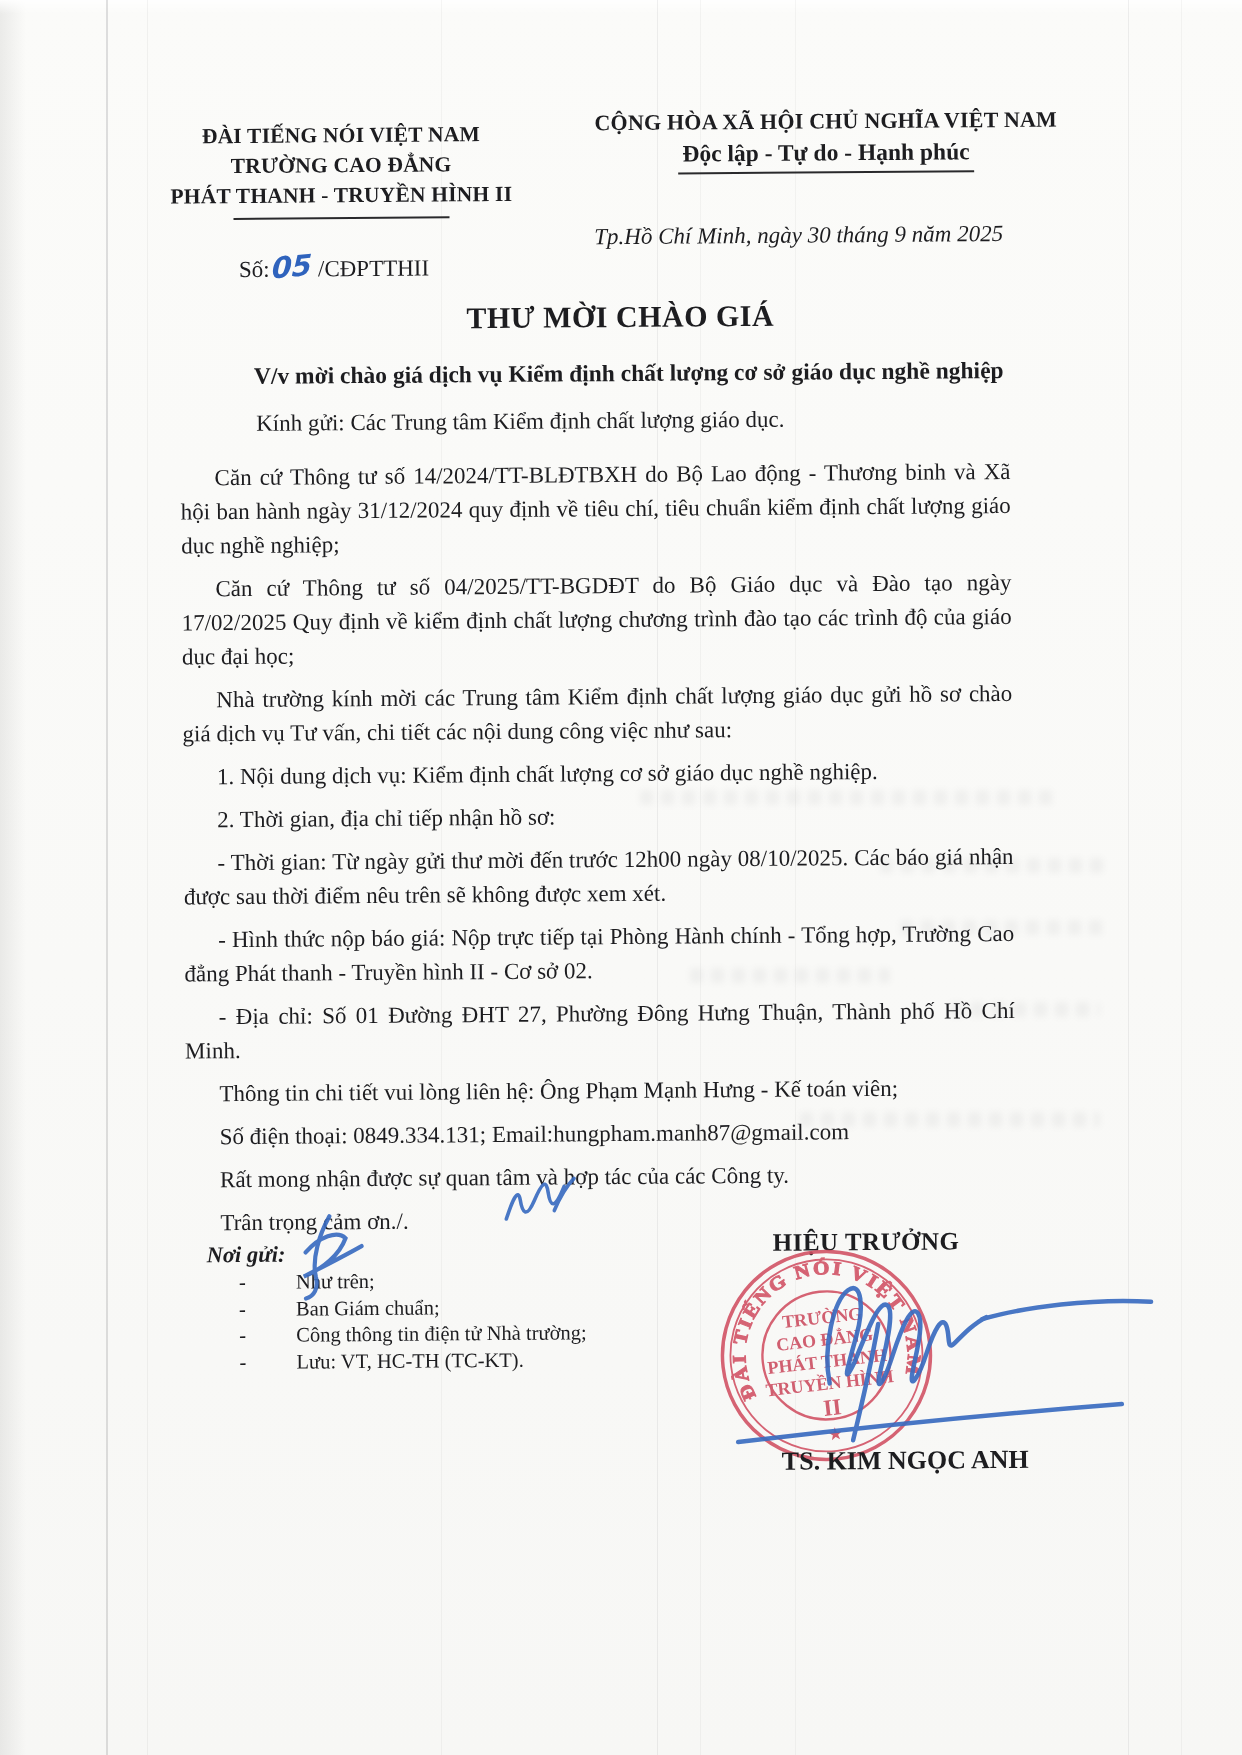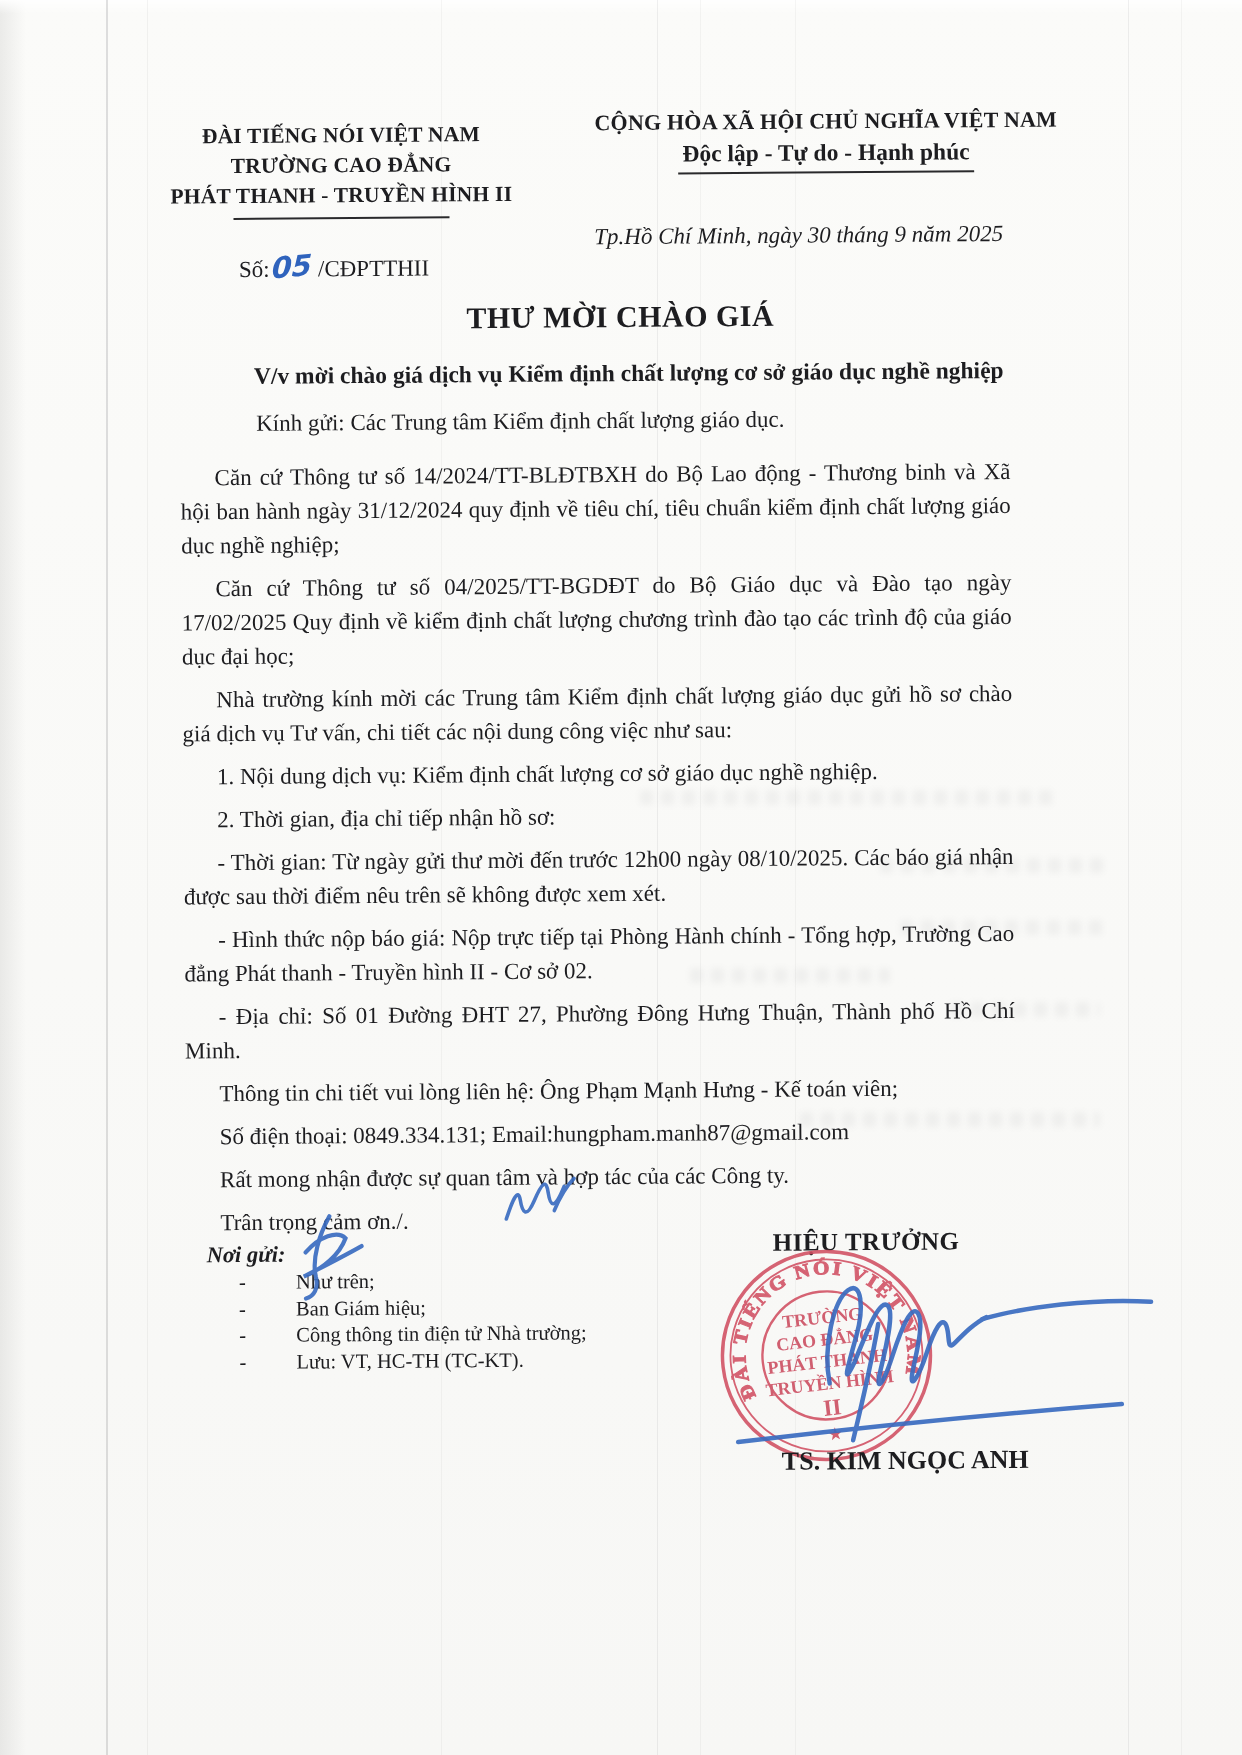--- a/index.html
+++ b/index.html
@@ -116,21 +116,21 @@
   </div>
 
   <div class="recipients">
     <div class="recip-label">Nơi gửi:</div>
     <div class="recip-item">
         <span class="dash">-</span>
         <span>Như trên;</span>
       </div>
     <div class="recip-item">
         <span class="dash">-</span>
-        <span>Ban Giám hiệu;</span>
+        <span>Ban Giám chuẩn;</span>
       </div>
     <div class="recip-item">
         <span class="dash">-</span>
         <span>Công thông tin điện tử Nhà trường;</span>
       </div>
     <div class="recip-item">
         <span class="dash">-</span>
         <span>Lưu: VT, HC-TH (TC-KT).</span>
       </div>
   </div>

